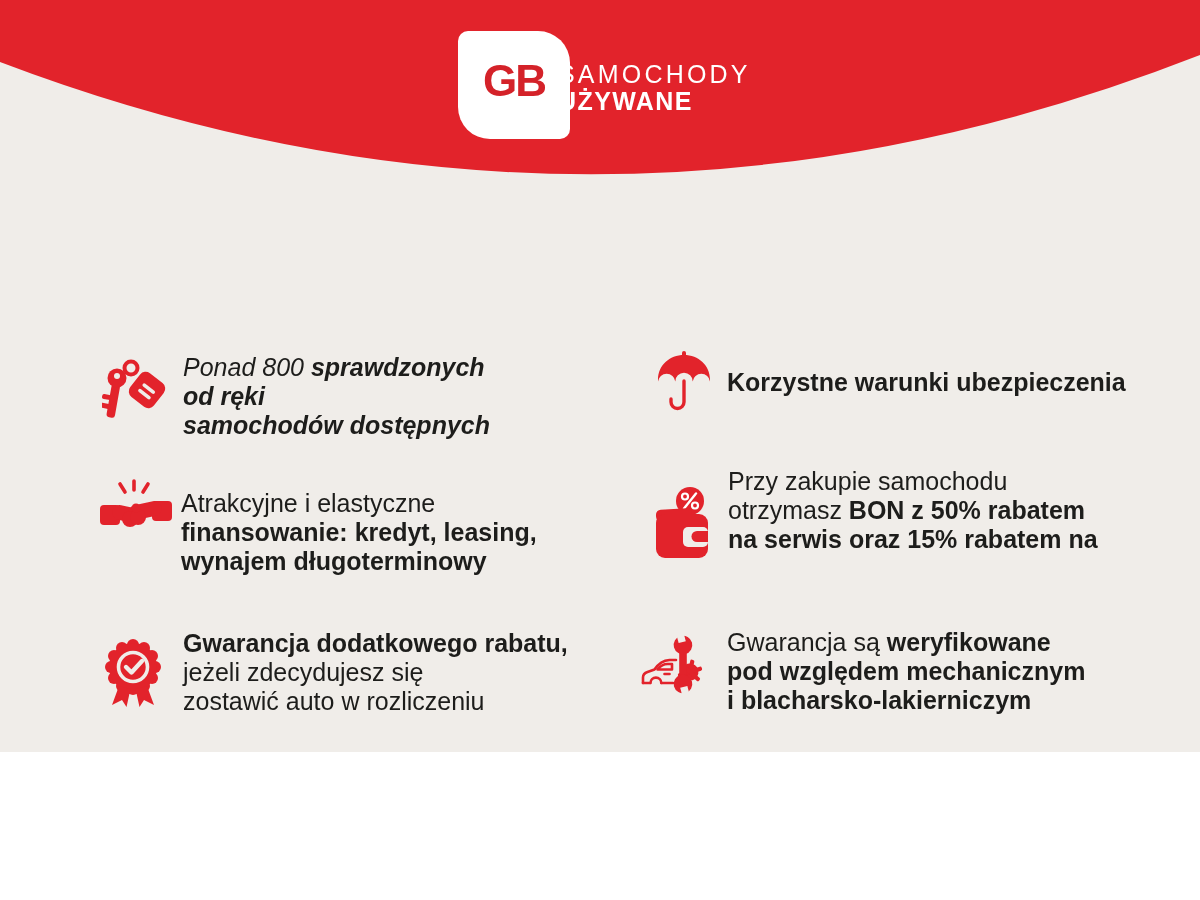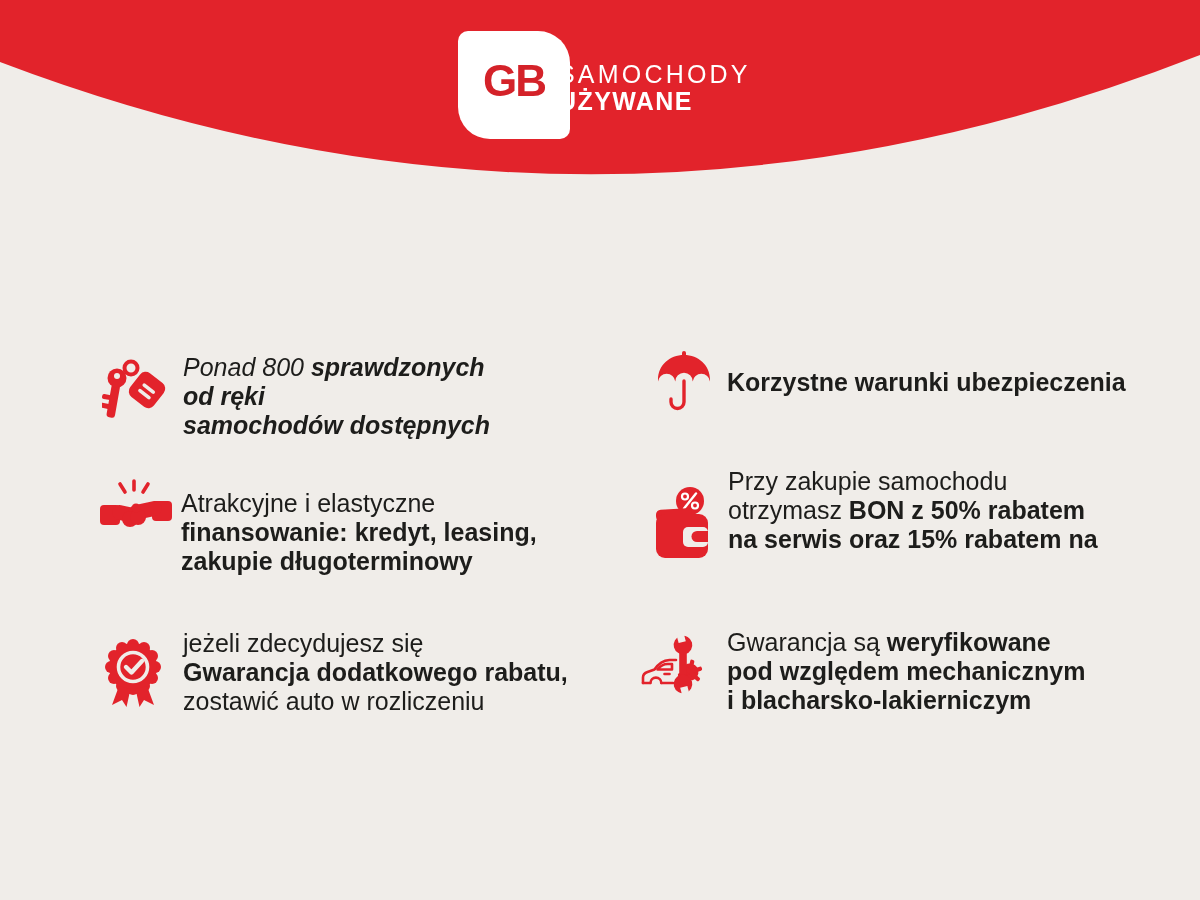--- a/index.html
+++ b/index.html
@@ -1,17 +1,17 @@
 <!DOCTYPE html>
 <html><head>
 <meta charset="utf-8">
 <style>
   html,body{margin:0;padding:0;background:#ffffff;}
   .stage{
-    position:relative;width:1200px;height:900px;overflow:hidden;
+    position:relative;width:1200px;height:752px;overflow:hidden;
     background:var(--bg,#f0ede9);
     font-family:"Liberation Sans","DejaVu Sans",sans-serif;
   }
   .curve{position:absolute;top:0;left:0;display:block;}
   .logo-box{
     position:absolute;left:458px;top:31px;width:112px;height:108px;
     background:#ffffff;border-radius:10px 32px 10px 32px;
     display:flex;align-items:center;justify-content:center;
   }
   .gb{
@@ -83,21 +83,21 @@
     <rect x="12" y="30" width="34" height="15" rx="7.5" transform="rotate(12 29 37)"></rect>
     <rect x="28" y="26" width="34" height="15" rx="7.5" transform="rotate(-12 45 33)"></rect>
     <circle cx="30" cy="42" r="8"></circle>
             <circle cx="38" cy="40" r="8"></circle>
             <circle cx="36" cy="31" r="4.5"></circle>
           </svg>
         </div>
         <div class="ftext" style="left: 81px; top: 12px;">
           <div class="line"><span>Atrakcyjne i elastyczne</span></div>
           <div class="line"><span class="b">finansowanie: kredyt, leasing,</span></div>
-          <div class="line"><span class="b">zakupie długoterminowy</span></div>
+          <div class="line"><span class="b">wynajem długoterminowy</span></div>
         </div>
       </div>
       <div class="feature" style="left: 97px; top: 629px;">
         <div class="ficon" style="left: 1px; top: 5px;">
           <svg width="70" height="78" viewBox="0 0 70 78" fill="currentColor">
     <g>
       <circle cx="57" cy="33" r="6"></circle>
               <circle cx="13" cy="33" r="6"></circle>
               <circle cx="35" cy="55" r="6"></circle>
               <circle cx="35" cy="11" r="6"></circle>
@@ -111,22 +111,22 @@
               <circle cx="24" cy="14" r="6"></circle>
       <circle cx="35" cy="33" r="24"></circle>
     </g>
     <path d="M21 52 L14 71 L24 66 L28.5 73 L32.5 55 Z"></path>
     <path d="M49 52 L56 71 L46 66 L41.5 73 L37.5 55 Z"></path>
     <circle cx="35" cy="33" r="14.5" fill="none" stroke="var(--bg)" stroke-width="3.6"></circle>
     <path d="M28 33 l5.5 5.5 L44 27" fill="none" stroke="var(--bg)" stroke-width="4.4" stroke-linecap="round" stroke-linejoin="round"></path>
           </svg>
         </div>
         <div class="ftext" style="left: 86px; top: 0px;">
+          <div class="line"><span class="b">Gwarancja dodatkowego rabatu,</span></div>
           <div class="line"><span>jeżeli zdecydujesz się</span></div>
-          <div class="line"><span class="b">Gwarancja dodatkowego rabatu,</span></div>
           <div class="line"><span>zostawić auto w rozliczeniu</span></div>
         </div>
       </div>
       <div class="feature" style="left: 653px; top: 351px;">
         <div class="ficon" style="left: 0px; top: 0px;">
           <svg width="62" height="66" viewBox="0 0 62 66" fill="currentColor">
     <rect x="29" y="0" width="4" height="8" rx="2"></rect>
     <path d="M31 4 C16.5 4 5 14.5 5 28.5 L5 30.5 A8.7 8.7 0 0 1 22.3 30.5 A8.7 8.7 0 0 1 39.7 30.5 A8.7 8.7 0 0 1 57 30.5 L57 28.5 C57 14.5 45.5 4 31 4 Z"></path>
     <path d="M31 30 L31 51 A6.5 6.5 0 0 1 18 51 L18 48" fill="none" stroke="currentColor" stroke-width="3.4" stroke-linecap="round"></path>
           </svg>

